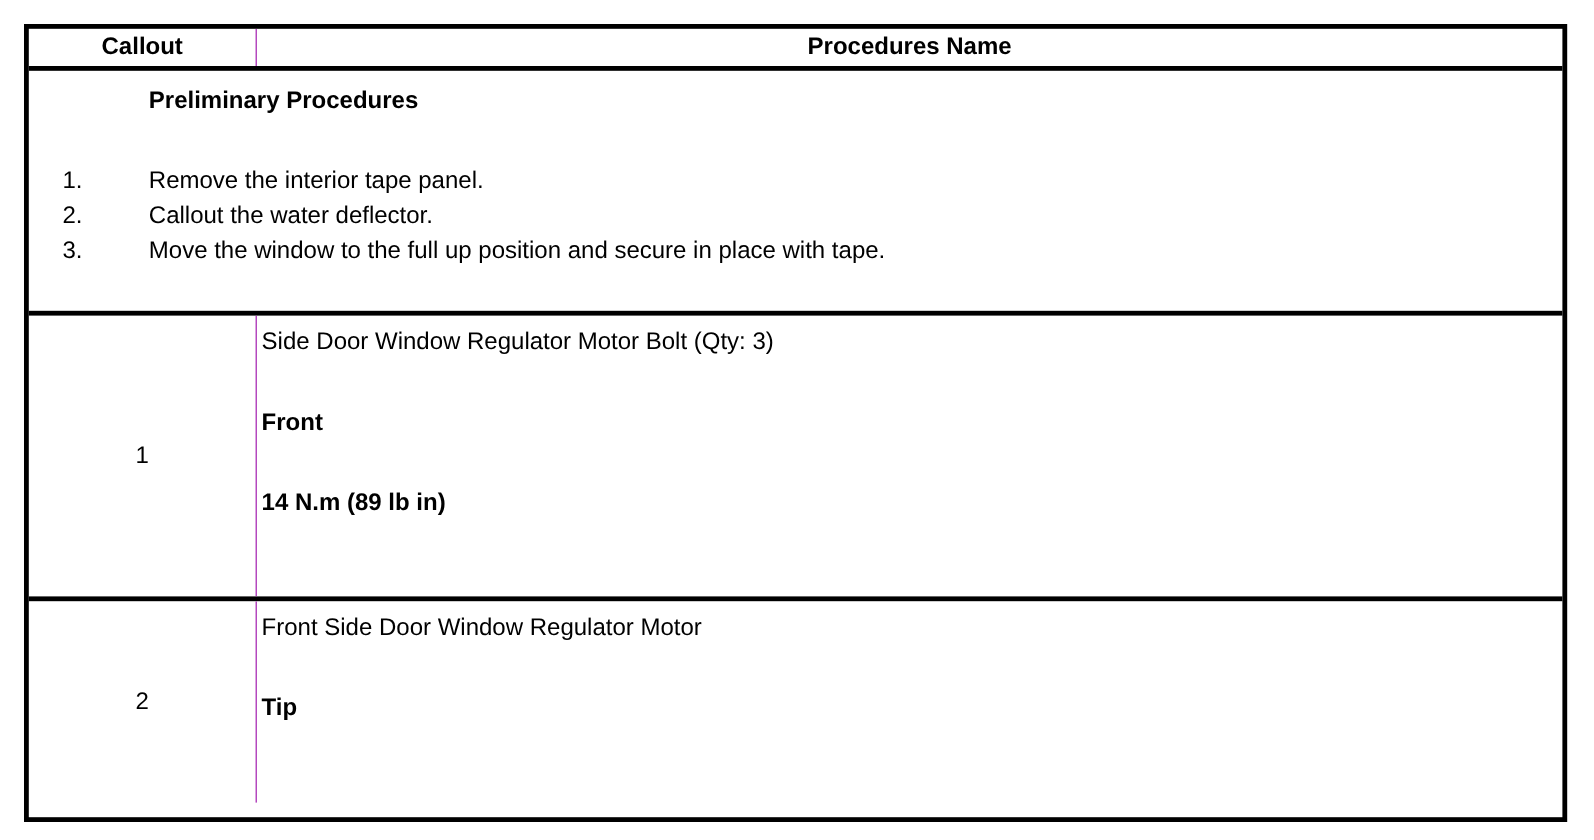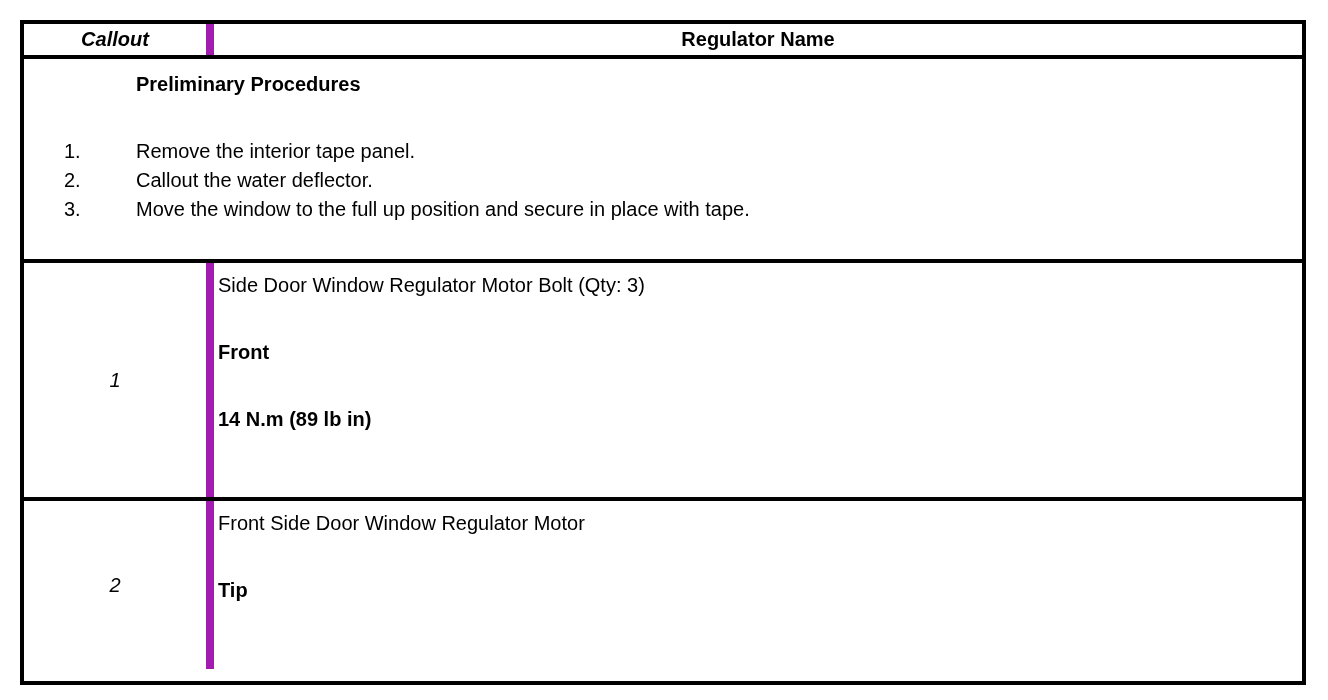--- a/index.html
+++ b/index.html
@@ -25,33 +25,32 @@
   }
   .t-row {
     display: flex;
     box-sizing: border-box;
     border-top: 4px solid #000000;
     overflow: hidden;
   }
   .t-row:first-child { border-top: none; }
 
   .header-row { height: 31px; }
-  .prelim-row  { height: 204px; display: block; padding-left: 12px; }
+  .prelim-row  { height: 204px; display: block; }
   .comp-row-1  { height: 238px; }
   .comp-row-2  { height: 172px; }
 
   .callout-col {
     width: 190px;
     flex: 0 0 190px;
     box-sizing: border-box;
-    border-right: 8px solid #a21caf;
+    border-right: 1px solid #a21caf;
     display: flex;
     align-items: center;
     justify-content: center;
-    font-style: italic;
   }
   .component-col {
     flex: 1 1 auto;
     box-sizing: border-box;
     padding: 8px 8px 16px 4px;
   }
   .header-cell {
     font-weight: bold;
     display: flex;
     align-items: center;
@@ -77,21 +76,21 @@
 
   .callout-num { text-align: center; }
 </style>
 </head>
 <body>
 
 <div class="doc-table">
 
   <div class="t-row header-row">
     <div class="callout-col header-cell">Callout</div>
-    <div class="component-col header-cell">Regulator Name</div>
+    <div class="component-col header-cell">Procedures Name</div>
   </div>
 
   <div class="t-row prelim-row">
     <div class="prelim-title">Preliminary Procedures</div>
     <div class="steps-list">
         <div class="step">
           <span class="step-num">1.</span>
           <span class="step-text">Remove the interior tape panel.</span>
         </div>
         <div class="step">

